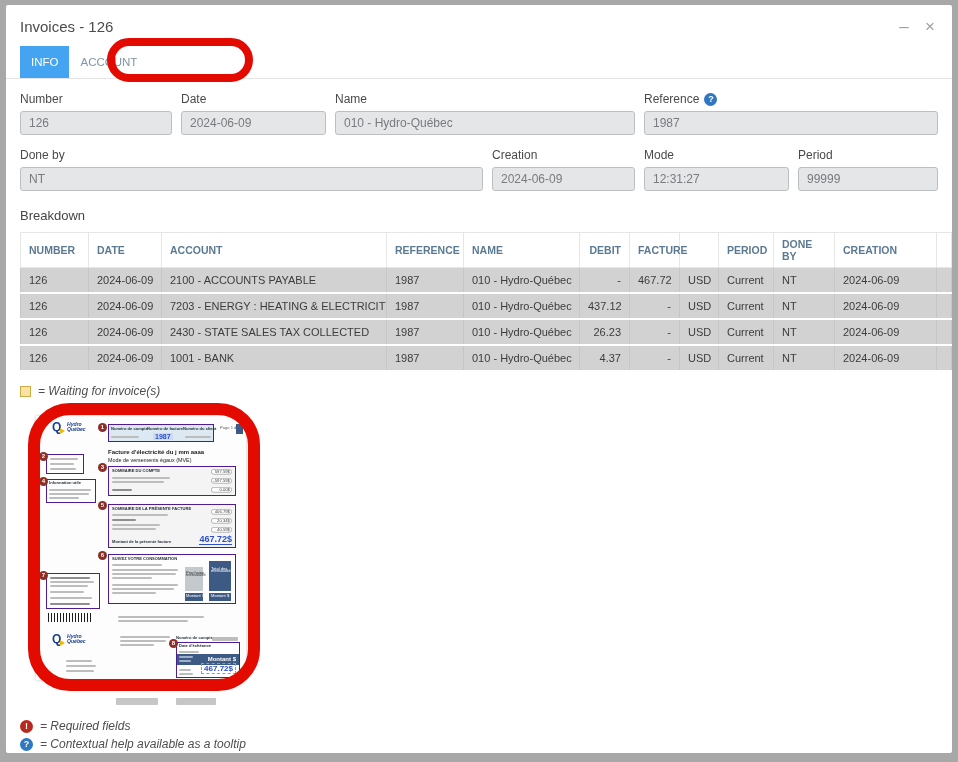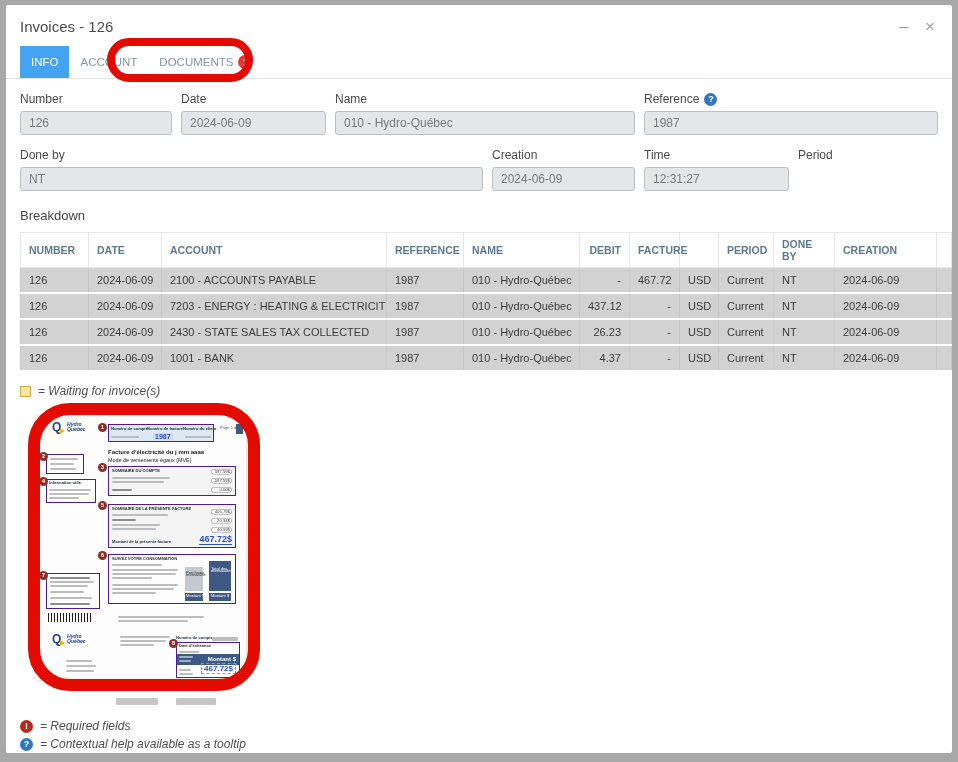--- a/index.html
+++ b/index.html
@@ -78,24 +78,20 @@
     <div class="title">Invoices - 126</div>
     <div class="win-controls">
       <div class="win-btn">–</div>
       <div class="win-btn">×</div>
     </div>
   </div>
 
   <div class="tabs">
     <div class="tab active">INFO</div>
     <div class="tab">ACCOUNT</div>
-    <div class="tab">
-      <span>DOCUMENTS</span>
-      <span class="tab-badge">1</span>
-    </div>
   </div>
 
   <div class="frow">
     <div class="fld w152">
       <label>Number</label>
       <div class="inputbox">126</div>
     </div>
     <div class="fld w145">
       <label>Date</label>
       <div class="inputbox">2024-06-09</div>
@@ -116,25 +112,26 @@
   <div class="frow">
     <div class="fld w463">
       <label>Done by</label>
       <div class="inputbox">NT</div>
     </div>
     <div class="fld w143">
       <label>Creation</label>
       <div class="inputbox">2024-06-09</div>
     </div>
     <div class="fld w145">
-      <label>Time</label>
+      <label>Mode</label>
       <div class="inputbox">12:31:27</div>
     </div>
     <div class="fld grow">
       <label>Period</label>
+      <div class="inputbox">99999</div>
     </div>
   </div>
 
   <div class="bk-title">Breakdown</div>
 
   <table>
     <colgroup>
       <col style="width:68px">
         <col style="width:73px">
         <col style="width:225px">

